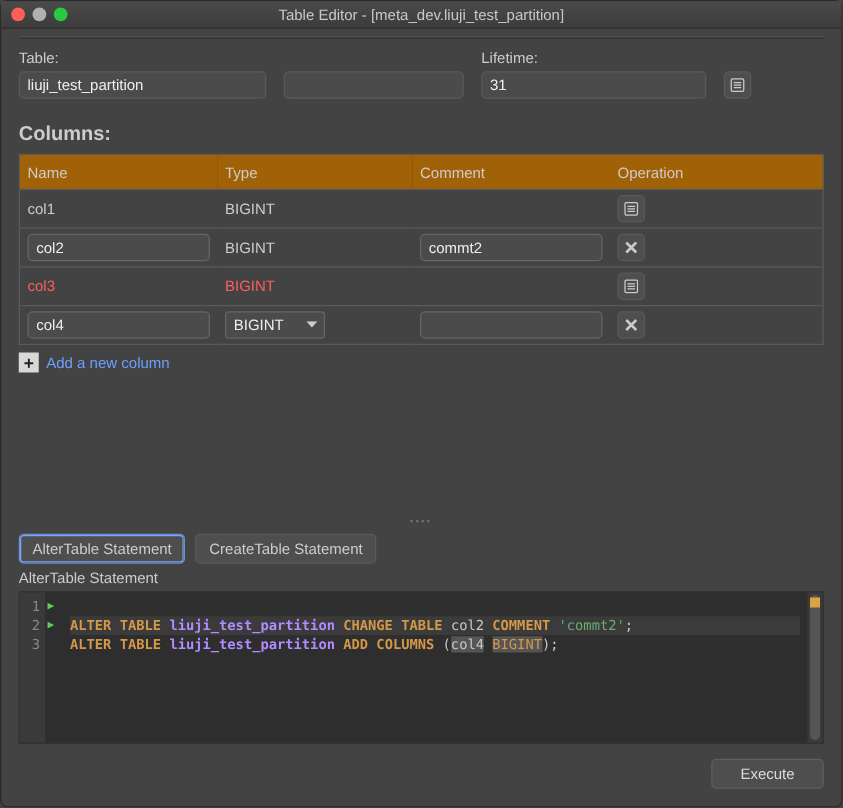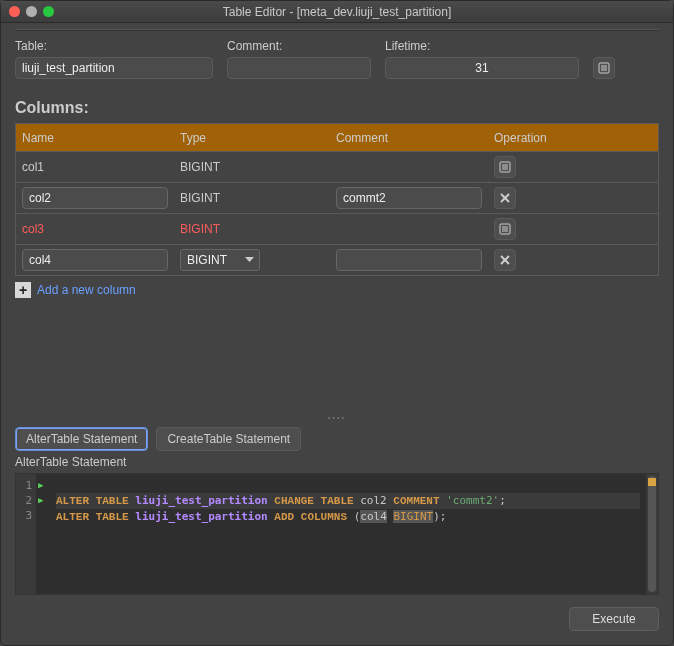--- a/index.html
+++ b/index.html
@@ -61,21 +61,21 @@
     border: 1px solid #5a5a5a;
     border-radius: 4px;
     color: #eee;
     padding: 3px 6px;
     height: 22px;
     font-size: 12px;
     outline: none;
   }
   .inp-table { width: 198px; }
   .inp-comment { width: 144px; }
-  .inp-lifetime { width: 194px; text-align: center; }
+  .inp-lifetime { width: 180px; }
   .icon-btn {
     width: 22px; height: 22px;
     background: #4e4e4e;
     border: 1px solid #5a5a5a;
     border-radius: 4px;
     display: inline-flex;
     align-items: center; justify-content: center;
     cursor: pointer;
   }
   svg { display: block; }
@@ -179,21 +179,21 @@
     line-height: 15px;
   }
   .play { color: #5bcf5b; font-size: 9px; }
   .code {
     flex: 1;
     padding: 4px 6px 0 4px;
     line-height: 15px;
     white-space: pre;
   }
   .hl-line { background: #3b3b3b; display:inline-block; width:100%; }
-  .kw { color: #d49848; font-weight: bold; font-family: Liberation Mono, monospace; }
+  .kw { color: #d49848; font-weight: bold; }
   .ident { color: #b38aff; font-weight: bold; }
   .type { color: #d49848; }
   .str { color: #6aab73; }
   .norm { color: #c8c8c8; }
   .marker {
     position: absolute;
     right: 2px; top: 4px;
     width: 8px; height: 8px;
     background: #d9a441;
   }
@@ -242,21 +242,20 @@
 
   <div class="content">
     <div class="divider"></div>
 
     <div class="row1">
       <div class="field-group">
         <label class="field-label">Table:</label>
         <input class="text-input inp-table" value="liuji_test_partition" style="">
       </div>
       <div class="field-group">
-        <label class="field-label">Comment:</label>
         <input class="text-input inp-comment" value="" style="">
       </div>
       <div class="field-group">
         <label class="field-label">Lifetime:</label>
         <input class="text-input inp-lifetime" value="31" style="">
       </div>
       <div class="icon-btn">
         <svg width="12" height="12" viewBox="0 0 12 12">
             <rect x="1" y="1" width="10" height="10" rx="1" fill="none" stroke="#ccc" stroke-width="1"></rect>
             <line x1="3" y1="4" x2="9" y2="4" stroke="#ccc"></line>

